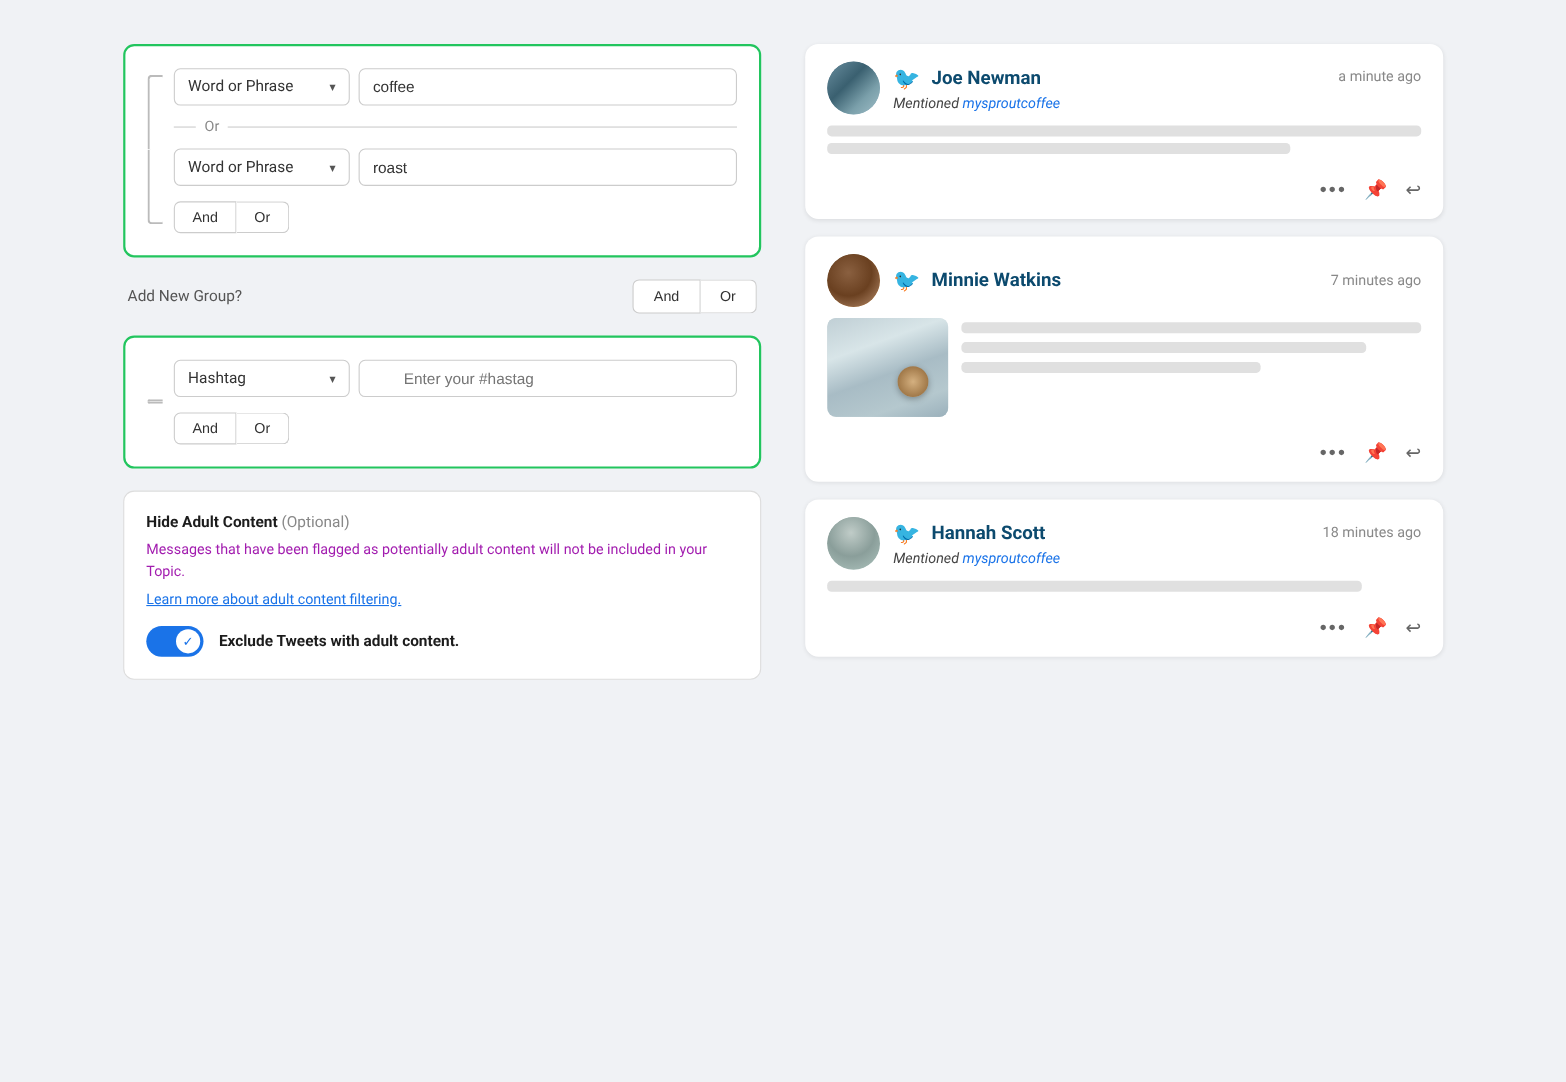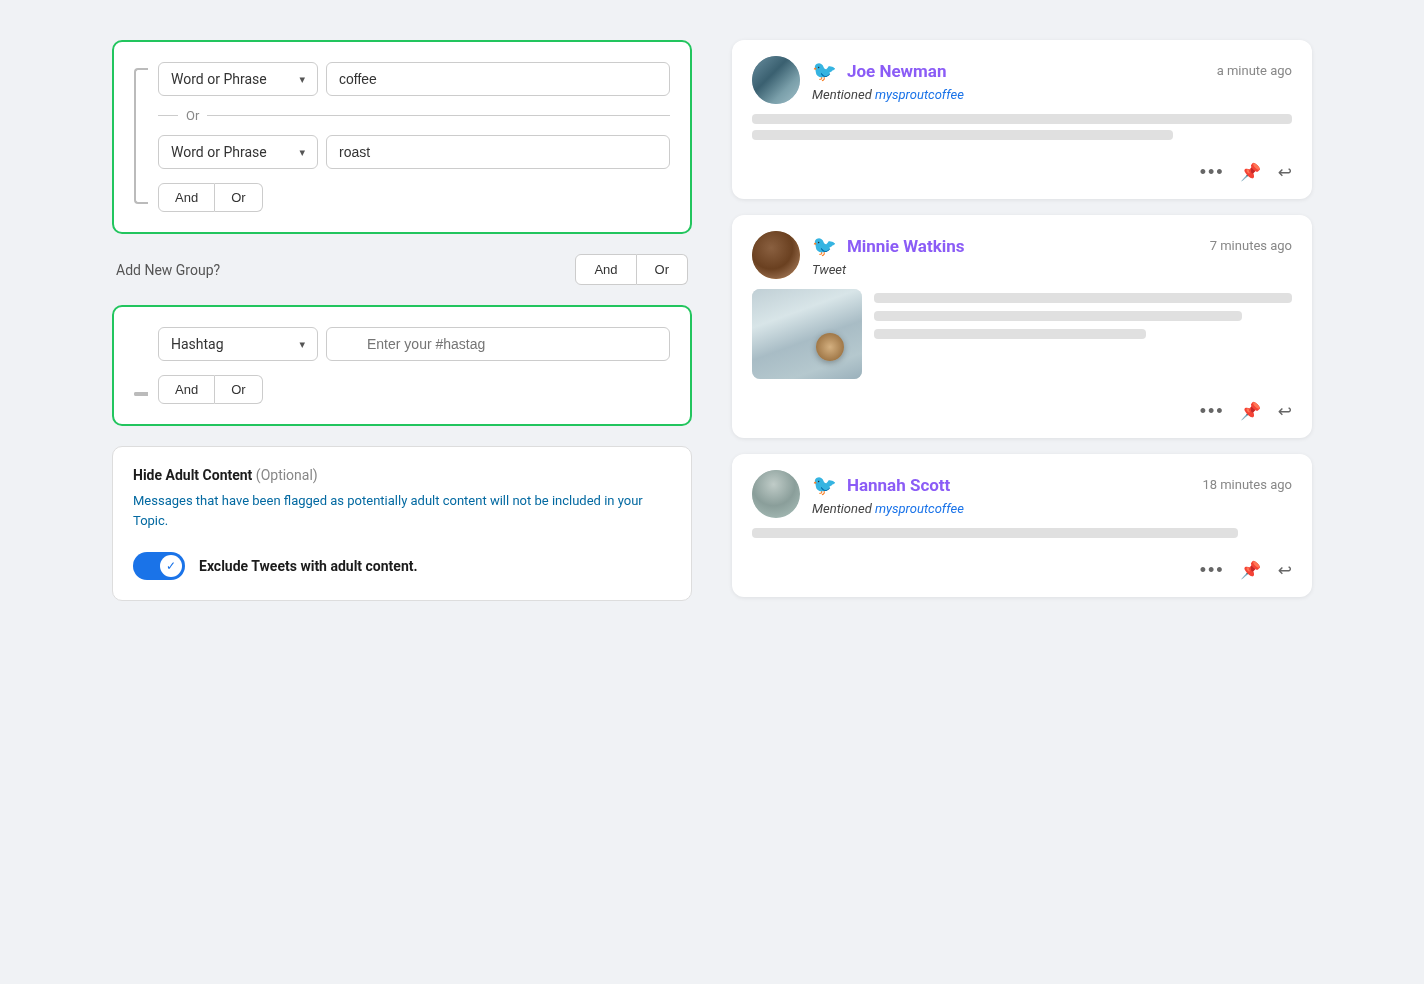--- a/index.html
+++ b/index.html
@@ -137,23 +137,23 @@
       font-weight: 700;
       color: #1c1c1c;
       margin-bottom: 8px;
     }
     .adult-title .optional {
       font-weight: 400;
       color: #888;
     }
     .adult-desc {
       font-size: 13px;
-      color: #0369a1;
+      color: #a21caf;
       line-height: 1.5;
-      margin-bottom: 22px;
+      margin-bottom: 8px;
     }
     .adult-link {
       color: #1a73e8;
       font-size: 13px;
       text-decoration: underline;
       cursor: pointer;
       display: block;
       margin-bottom: 16px;
     }
     .toggle-row {
@@ -239,21 +239,21 @@
       align-items: center;
       gap: 10px;
     }
     .twitter-icon {
       color: #1da1f2;
       font-size: 20px;
     }
     .tweet-name {
       font-size: 17px;
       font-weight: 700;
-      color: #8b5cf6;
+      color: #0c4a6e;
     }
     .tweet-time {
       margin-left: auto;
       font-size: 13px;
       color: #888;
     }
     .tweet-sub {
       font-size: 13px;
       color: #444;
       margin-top: 4px;
@@ -382,21 +382,21 @@
       <span class="add-group-label">Add New Group?</span>
       <div class="and-or-group-buttons">
         <button class="and-group-btn">And</button>
         <button class="or-group-btn">Or</button>
       </div>
     </div>
 
     <div>
 
       <div class="keyword-group-box">
-        <div style="display:flex; align-items:flex-end; gap:0;">
+        <div style="display:flex; align-items:center; gap:0;">
 
           <div style="display:flex; flex-direction:column; width:14px; margin-right:10px; padding: 6px 0 8px 0;">
             <div style="flex:1; border-left:2px solid #bbb; border-top:2px solid #bbb; border-top-left-radius:4px; width:14px;"></div>
             <div style="flex:1; border-left:2px solid #bbb; border-bottom:2px solid #bbb; border-bottom-left-radius:4px; width:14px;"></div>
           </div>
           <div style="flex:1; display:flex; flex-direction:column; gap:10px;">
 
             <div class="keyword-row" style="margin-bottom:0;">
               <div class="keyword-select">
                 <span>Hashtag</span>
@@ -413,20 +413,21 @@
         </div>
       </div>
     </div>
 
     <div class="adult-content-box">
       <div class="adult-title">
         <span>Hide Adult Content</span>
         <span class="optional"> (Optional)</span>
       </div>
       <p class="adult-desc">Messages that have been flagged as potentially adult content will not be included in your Topic.</p>
+      <a class="adult-link">Learn more about adult content filtering.</a>
       <div class="toggle-row">
         <div class="toggle-container">
           <div class="toggle-track">
             <div class="toggle-thumb">
               <span class="toggle-check">✓</span>
             </div>
           </div>
         </div>
         <span class="toggle-label">Exclude Tweets with adult content.</span>
       </div>
@@ -474,23 +475,20 @@
       <div class="tweet-header">
         <div class="avatar avatar-minnie">
           <div style="width:100%; height:100%; border-radius:50%; background: radial-gradient(circle at 40% 35%, #8a6040 0%, #6a4020 50%, #9a7050 80%);"></div>
         </div>
         <div class="tweet-user-info">
           <div class="tweet-name-row">
             <span class="twitter-icon">🐦</span>
             <span class="tweet-name">Minnie Watkins</span>
             <span class="tweet-time">7 minutes ago</span>
           </div>
-          <div class="tweet-sub">
-            <span>Tweet</span>
-          </div>
         </div>
       </div>
       <div class="tweet-image-row">
         <div class="tweet-image-placeholder">
 
           <div style="width:100%;height:100%;background:linear-gradient(160deg,#c0cfd5 0%,#d8e5e8 30%,#a8bcc5 55%,#b5c8ce 80%,#9ab0bb 100%); position:relative;">
             <div style="position:absolute; bottom:18px; right:18px; width:28px; height:28px; border-radius:50%; background: radial-gradient(circle, #d4b080 0%, #8a6030 100%); box-shadow:0 2px 6px rgba(0,0,0,0.3);"></div>
           </div>
         </div>
         <div class="tweet-image-details">

